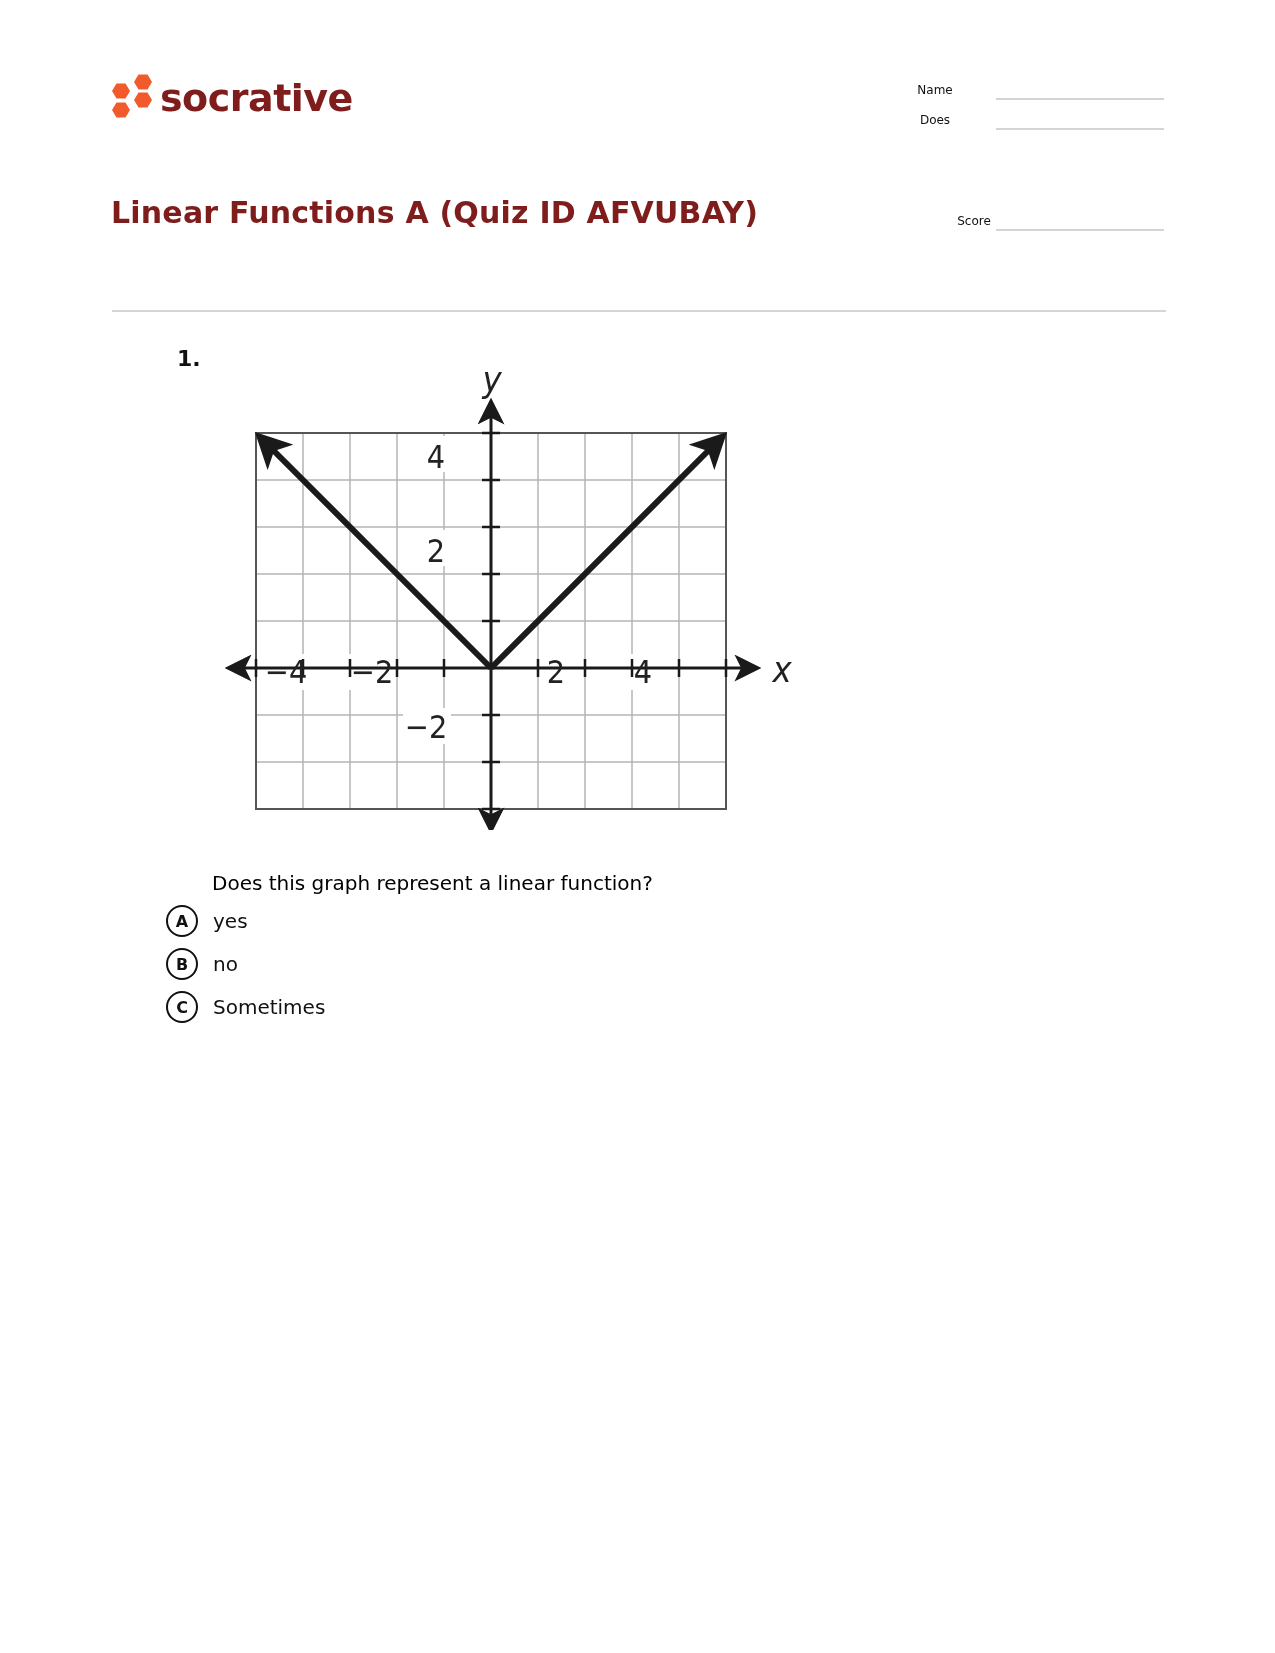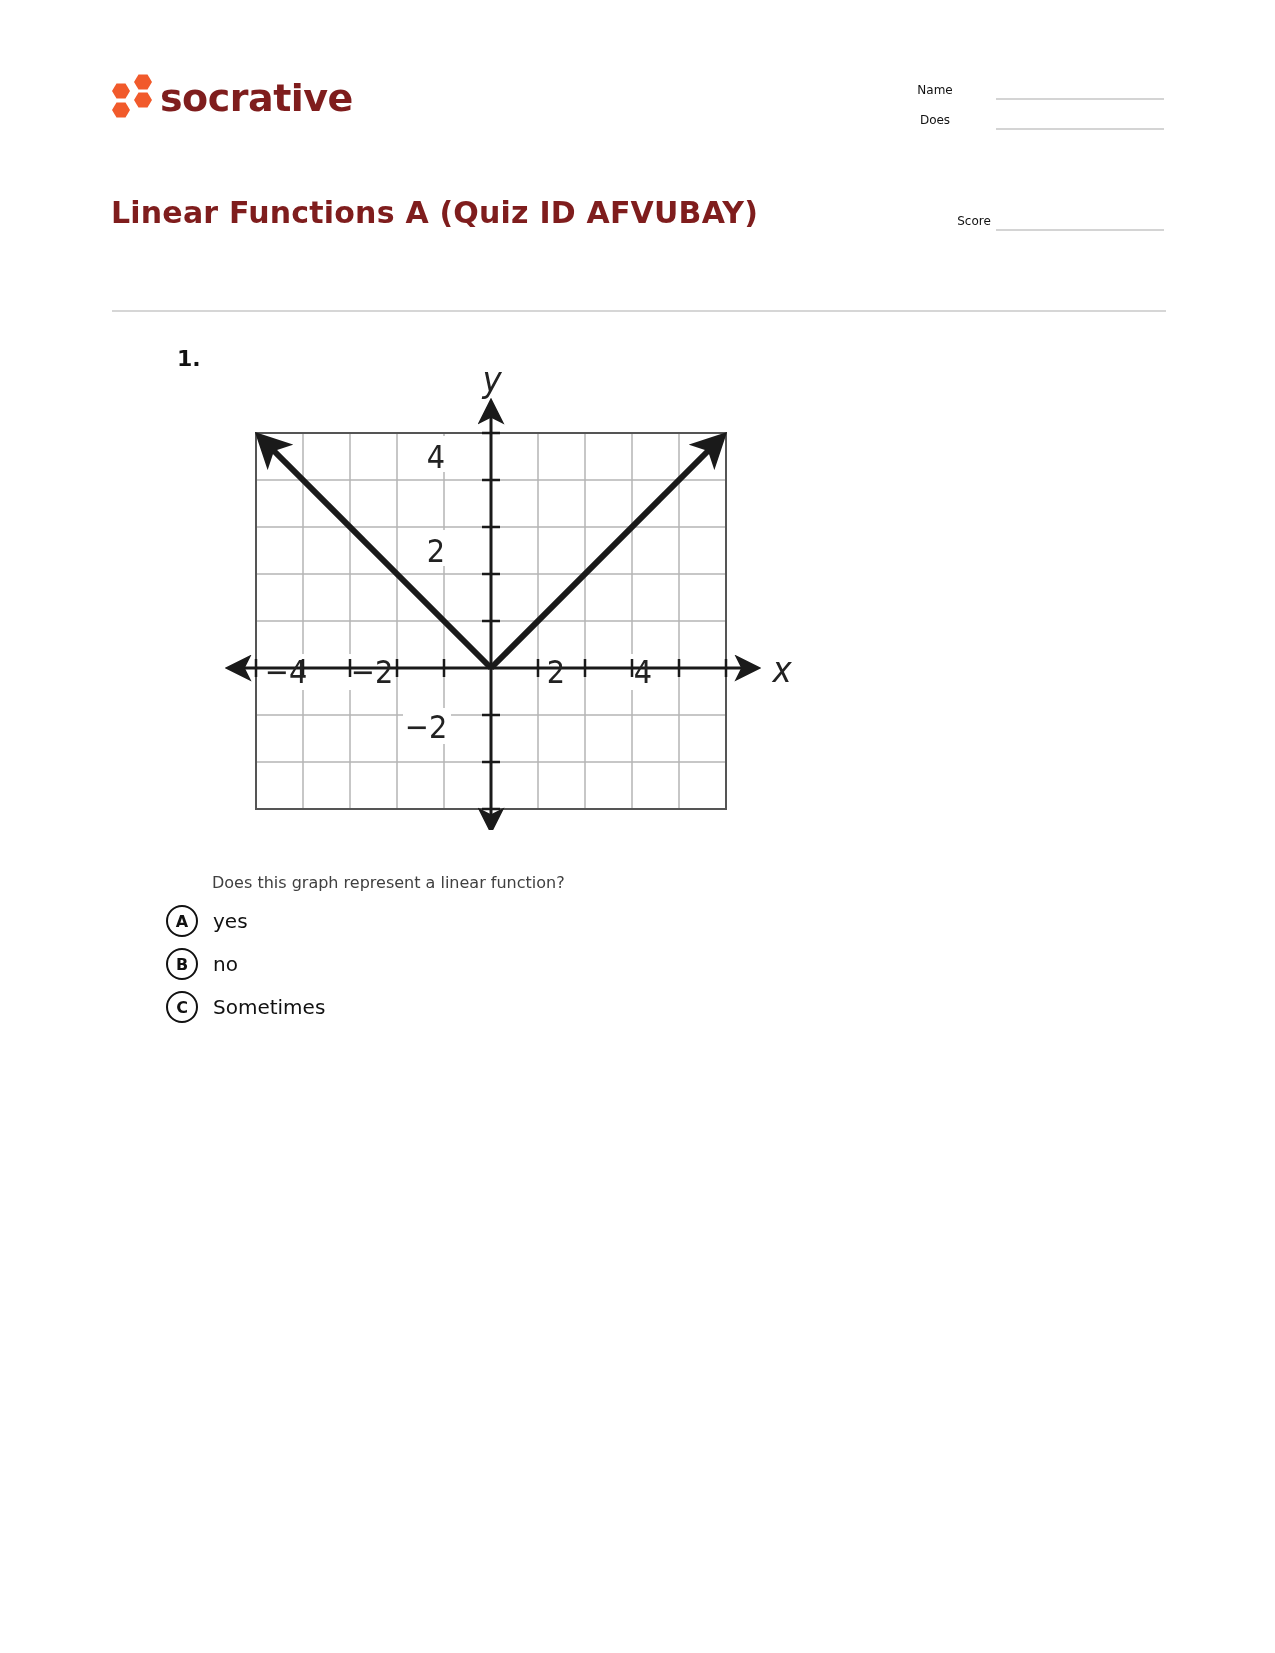--- a/index.html
+++ b/index.html
@@ -97,23 +97,23 @@
       position: absolute;
       left: 200px;
       top: 350px;
     }
 
     .question-text {
       position: absolute;
       left: 212px;
       top: 870px;
       font-family: "DejaVu Sans", sans-serif;
-      font-size: 16px;
+      font-size: 20px;
       line-height: 26px;
-      color: #404040;
+      color: #000000;
       white-space: nowrap;
     }
 
     .choice {
       position: absolute;
       left: 166px;
       height: 34px;
       display: flex;
       align-items: center;
       cursor: pointer;

